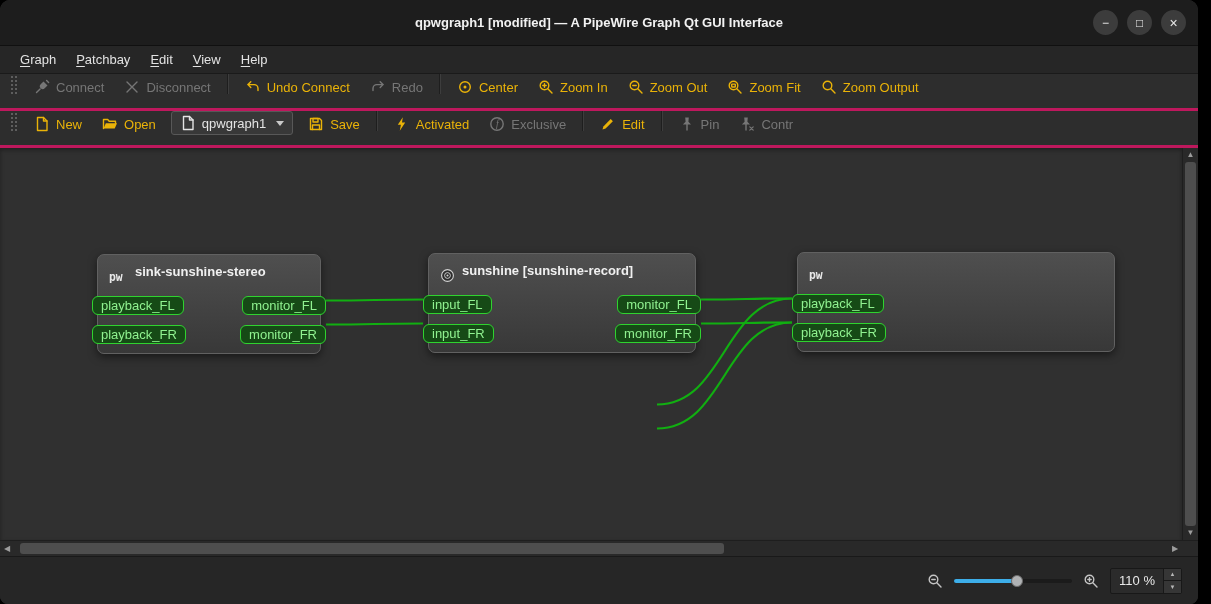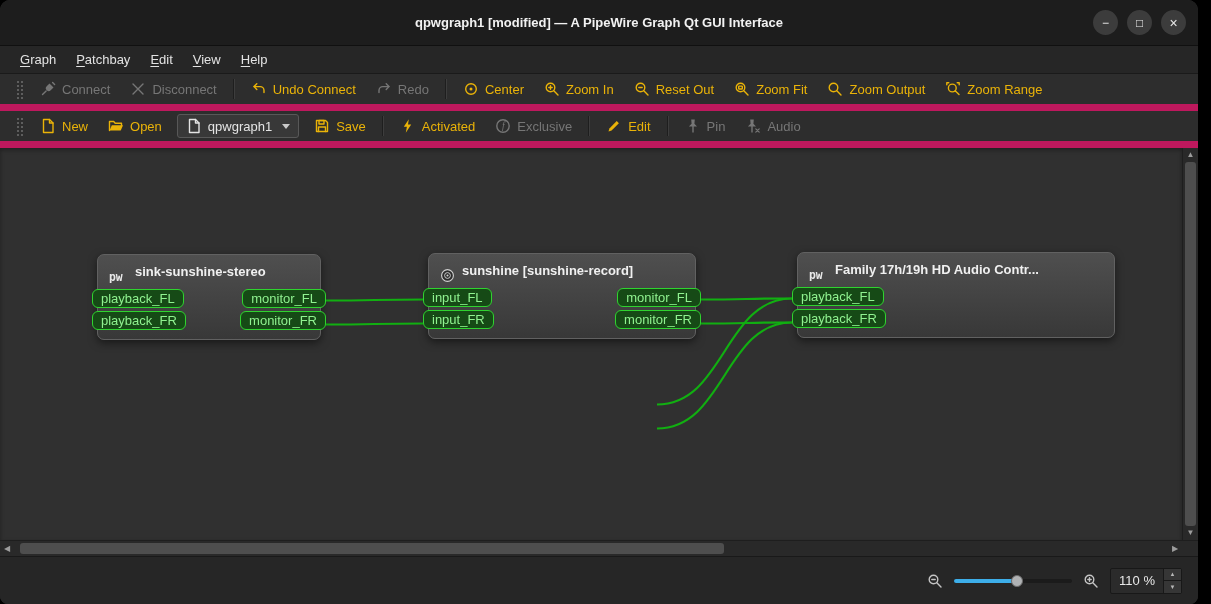--- a/index.html
+++ b/index.html
@@ -11,40 +11,40 @@
   .winbtns{position:absolute;right:12px;top:0;bottom:0;display:flex;align-items:center;gap:9px;}
   .winbtn{width:25px;height:25px;border-radius:50%;background:#3c3c3c;color:#e8e8e8;display:flex;align-items:center;justify-content:center;font-size:12px;line-height:1;}
   .winbtn.close{font-size:14px;}
 
   
   .menubar{height:28px;flex:none;background:#262626;border-bottom:1px solid #1a1a1a;box-sizing:border-box;display:flex;align-items:center;padding:0 12px;gap:4px;}
   .menu-item{color:#e2e2e2;font-size:13px;padding:3px 8px;border-radius:3px;}
   .menu-item u{text-decoration:underline;text-underline-offset:2px;}
 
   
-  .toolbar{height:37px;flex:none;background:#2d2d2d;border-bottom:7px solid #be185d;box-sizing:border-box;display:flex;align-items:center;padding:0 12px;gap:2px;}
+  .toolbar{height:37px;flex:none;background:#2d2d2d;border-bottom:3px solid #be185d;box-sizing:border-box;display:flex;align-items:flex-start;padding:0 6px;gap:2px;}
   .grip{width:7px;height:20px;margin:0 6px 0 4px;background-image:radial-gradient(circle,#5e5e5e 1px,transparent 1.3px);background-size:4px 4px;background-position:0 1px;}
   .tbtn{display:flex;align-items:center;gap:6px;padding:5px 9px;border-radius:3px;color:#eab308;font-size:13px;white-space:nowrap;}
   .tbtn.disabled{color:#767676;}
   .ticon{width:16px;height:16px;display:flex;align-items:center;justify-content:center;}
   .ticon svg{display:block;}
   .tsep{width:0;height:20px;border-left:1px solid #1e1e1e;border-right:1px solid #3d3d3d;margin:0 5px;}
   .combo{display:flex;align-items:center;gap:6px;background:#383838;border:1px solid #585858;border-radius:3px;padding:3px 8px;margin:0 4px;color:#e4e4e4;font-size:13px;}
   .combo-arrow{width:0;height:0;border-left:4px solid transparent;border-right:4px solid transparent;border-top:5px solid #c9c9c9;margin-left:4px;}
 
   
   .main{flex:1;display:flex;min-height:0;}
   .canvas{flex:1;position:relative;background:#303030;overflow:hidden;box-shadow:inset 0 2px 4px rgba(0,0,0,.35);}
   #wires{position:absolute;left:0;top:0;z-index:0;}
   .wire{fill:none;stroke:var(--wire,#11af11);stroke-width:2.2px;}
 
   .node{position:absolute;z-index:1;box-sizing:border-box;background:linear-gradient(#4f4f4f,#383838);border:1px solid #616161;border-radius:7px;box-shadow:0 3px 9px rgba(0,0,0,.5);padding:5px 0 9px;}
   .node-title{height:26px;box-sizing:border-box;display:flex;align-items:center;gap:7px;padding:0 11px 4px;color:#f0f0f0;font-size:13px;font-weight:bold;white-space:nowrap;overflow:hidden;}
   .nicon{display:flex;align-items:center;margin-top:10px;}
-  .port-row{display:flex;justify-content:space-between;align-items:center;height:19px;margin-top:3px;gap:44px;}
+  .port-row{display:flex;justify-content:space-between;align-items:center;height:19px;margin-top:10px;gap:44px;}
   .slot{display:flex;min-width:10px;}
   .slot.in{justify-content:flex-start;margin-left:-6px;}
   .slot.out{justify-content:flex-start;margin-right:-6px;}
   .port{height:19px;box-sizing:border-box;line-height:17px;border:1px solid var(--port-border,#2fd32f);background:var(--port-fill,#164a16);color:var(--port-text,#90f290);border-radius:6px;padding:0 8px;font-size:13px;white-space:nowrap;}
 
   .vscroll{width:16px;flex:none;background:#292929;border-left:1px solid #1e1e1e;box-sizing:border-box;display:flex;flex-direction:column;}
   .sarrow{height:14px;flex:none;display:flex;align-items:center;justify-content:center;color:#9d9d9d;font-size:8px;line-height:1;}
   .vtrack{flex:1;position:relative;}
   .vhandle{position:absolute;left:2px;right:2px;background:#4e4e4e;border-radius:3px;}
   .hscroll-row{height:16px;flex:none;display:flex;background:#292929;border-top:1px solid #1e1e1e;box-sizing:border-box;}
@@ -149,51 +149,41 @@
         <span class="tlabel">Zoom In</span>
       </div>
       <div class="tbtn">
         <span class="ticon">
           <svg width="16" height="16" viewBox="0 0 16 16" fill="none" stroke="currentColor" stroke-width="1.4" stroke-linecap="round" stroke-linejoin="round">
             <circle cx="6.5" cy="6.5" r="4.3"></circle>
             <path d="M9.8 9.8L14 14"></path>
             <path d="M4.8 6.5h3.4"></path>
           </svg>
         </span>
-        <span class="tlabel">Reset Out</span>
+        <span class="tlabel">Zoom Out</span>
       </div>
       <div class="tbtn">
         <span class="ticon">
           <svg width="16" height="16" viewBox="0 0 16 16" fill="none" stroke="currentColor" stroke-width="1.4" stroke-linecap="round" stroke-linejoin="round">
             <circle cx="6.5" cy="6.5" r="4.3"></circle>
             <path d="M9.8 9.8L14 14"></path>
             <rect x="4.7" y="5.1" width="3.6" height="2.9" rx="0.5"></rect>
           </svg>
         </span>
         <span class="tlabel">Zoom Fit</span>
       </div>
       <div class="tbtn">
         <span class="ticon">
           <svg width="16" height="16" viewBox="0 0 16 16" fill="none" stroke="currentColor" stroke-width="1.4" stroke-linecap="round" stroke-linejoin="round">
             <circle cx="6.5" cy="6.5" r="4.3"></circle>
             <path d="M9.8 9.8L14 14"></path>
           </svg>
         </span>
         <span class="tlabel">Zoom Output</span>
       </div>
-      <div class="tbtn">
-        <span class="ticon">
-          <svg width="16" height="16" viewBox="0 0 16 16" fill="none" stroke="currentColor" stroke-width="1.4" stroke-linecap="round" stroke-linejoin="round">
-            <path d="M1.8 3.8v-2h2M14.2 3.8v-2h-2"></path>
-            <circle cx="7.3" cy="7" r="3.9"></circle>
-            <path d="M10.2 9.8l3.8 3.8"></path>
-          </svg>
-        </span>
-        <span class="tlabel">Zoom Range</span>
-      </div>
     </div>
   <div class="toolbar" id="tb-patchbay">
       <div class="grip"></div>
       <div class="tbtn">
         <span class="ticon">
           <svg width="16" height="16" viewBox="0 0 16 16" fill="none" stroke="currentColor" stroke-width="1.4" stroke-linecap="round" stroke-linejoin="round">
             <path d="M3.5 1.5h6L13 5v9.5H3.5z"></path>
             <path d="M9.5 1.5V5H13"></path>
           </svg>
         </span>
@@ -266,21 +256,21 @@
         <span class="tlabel">Pin</span>
       </div>
       <div class="tbtn disabled">
         <span class="ticon">
           <svg width="16" height="16" viewBox="0 0 16 16" fill="none" stroke="currentColor" stroke-width="1.4" stroke-linecap="round" stroke-linejoin="round">
             <path d="M5.2 1.5h3.6l-.4 4.2 2.6 2.8H2.9l2.7-2.8z" fill="currentColor" stroke="none"></path>
             <path d="M7 8.5v5.5"></path>
             <path d="M10.8 10.8l3.4 3.4M14.2 10.8l-3.4 3.4" stroke-width="1.2"></path>
           </svg>
         </span>
-        <span class="tlabel">Audio</span>
+        <span class="tlabel">Contr</span>
       </div>
     </div>
 
   <div class="main">
     <div class="canvas" id="canvas">
       <svg id="wires" width="1195" height="392">
           <path d="M 326 152.5 C 374.5 152.5, 374.5 151.5, 423 151.5" class="wire"></path>
           <path d="M 326 176.5 C 374.5 176.5, 374.5 175.5, 423 175.5" class="wire"></path>
           <path d="M 701 151.5 C 746.5 151.5, 746.5 150.5, 792 150.5" class="wire"></path>
           <path d="M 701 175.5 C 746.5 175.5, 746.5 174.5, 792 174.5" class="wire"></path>
@@ -341,21 +331,20 @@
             </div>
           </div>
         </div>
         <div class="node" style="left: 797px; top: 104px; width: 318px;">
           <div class="node-title">
             <span class="nicon">
               <svg width="19" height="13" viewBox="0 0 20 13">
                 <text x="0" y="11" font-size="12" font-weight="bold" font-family="'DejaVu Sans Mono',monospace" fill="#e8e8e8">pw</text>
               </svg>
             </span>
-            <span class="ntext">Family 17h/19h HD Audio Contr...</span>
           </div>
           <div class="port-row">
             <div class="slot in">
               <div class="port in">playback_FL</div>
             </div>
             <div class="slot out"></div>
           </div>
           <div class="port-row">
             <div class="slot in">
               <div class="port in">playback_FR</div>

